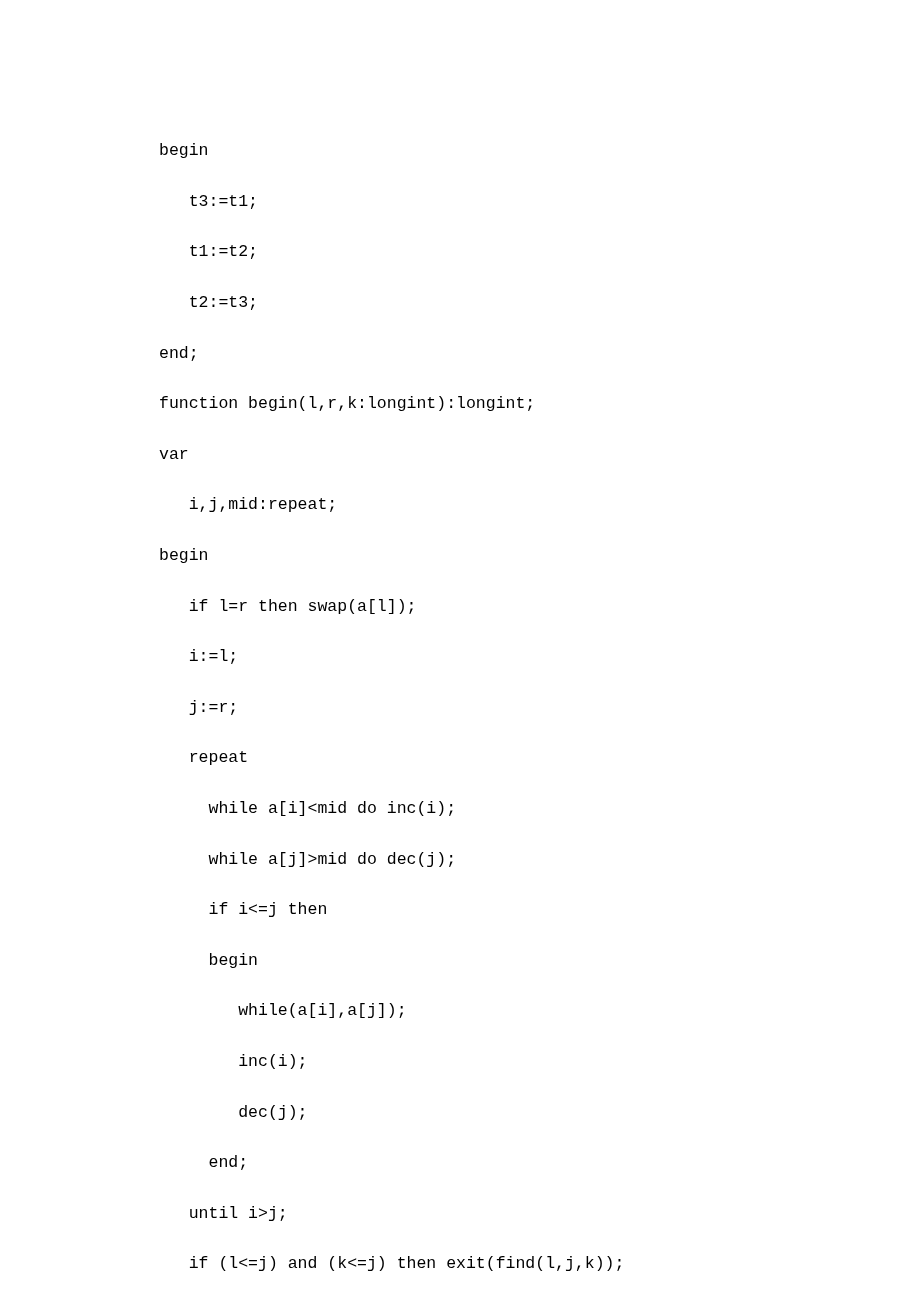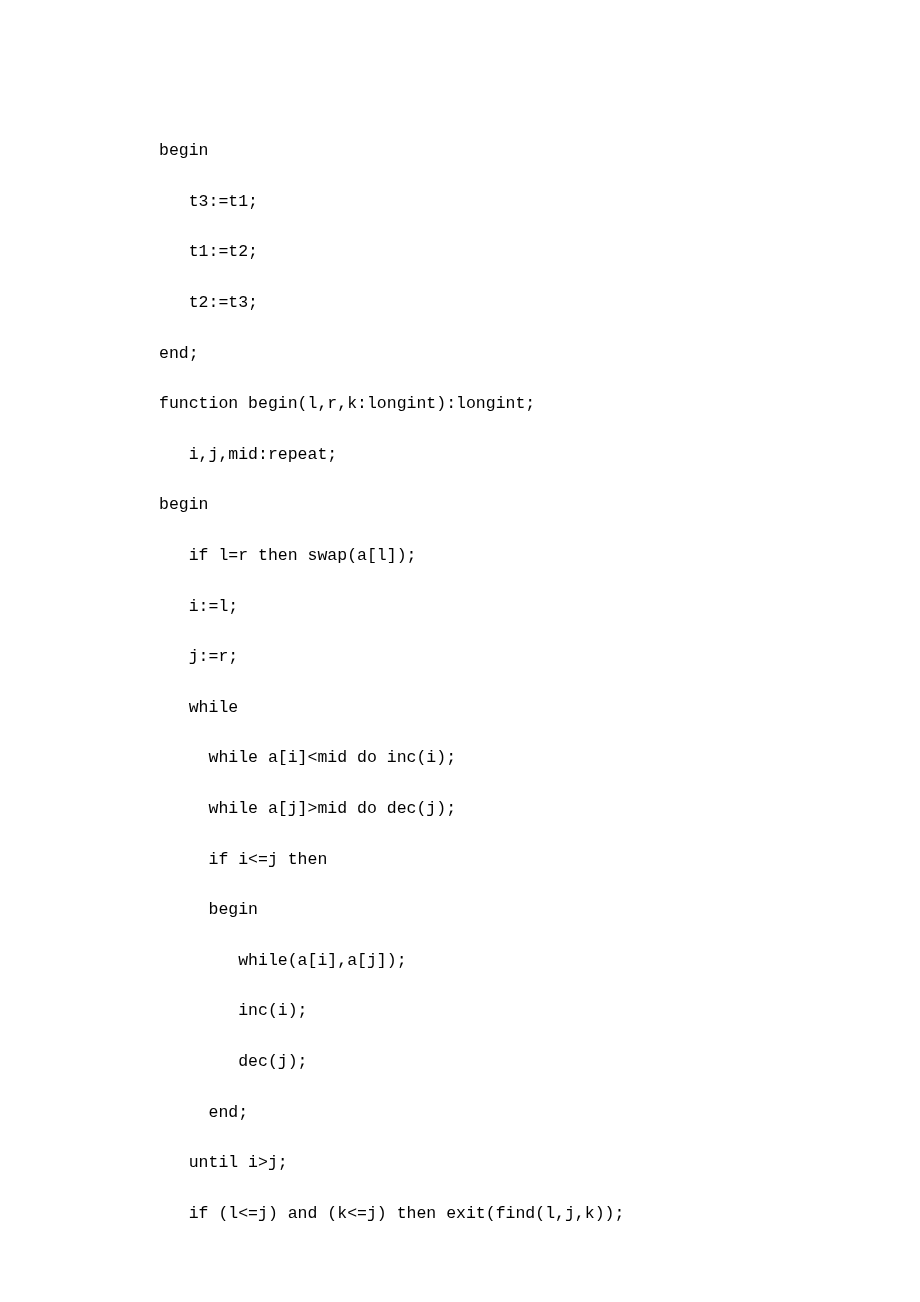--- a/index.html
+++ b/index.html
@@ -25,26 +25,27 @@
 </head>
 <body>
 
 <div class="page">
 <span class="code-line">begin</span>
 <span class="code-line">   t3:=t1;</span>
 <span class="code-line">   t1:=t2;</span>
 <span class="code-line">   t2:=t3;</span>
 <span class="code-line">end;</span>
 <span class="code-line">function begin(l,r,k:longint):longint;</span>
+<span class="code-line">var</span>
 <span class="code-line">   i,j,mid:repeat;</span>
 <span class="code-line">begin</span>
 <span class="code-line">   if l=r then swap(a[l]);</span>
 <span class="code-line">   i:=l;</span>
 <span class="code-line">   j:=r;</span>
-<span class="code-line">   while</span>
+<span class="code-line">   repeat</span>
 <span class="code-line">     while a[i]&lt;mid do inc(i);</span>
 <span class="code-line">     while a[j]&gt;mid do dec(j);</span>
 <span class="code-line">     if i&lt;=j then</span>
 <span class="code-line">     begin</span>
 <span class="code-line">        while(a[i],a[j]);</span>
 <span class="code-line">        inc(i);</span>
 <span class="code-line">        dec(j);</span>
 <span class="code-line">     end;</span>
 <span class="code-line">   until i&gt;j;</span>
 <span class="code-line">   if (l&lt;=j) and (k&lt;=j) then exit(find(l,j,k));</span>

